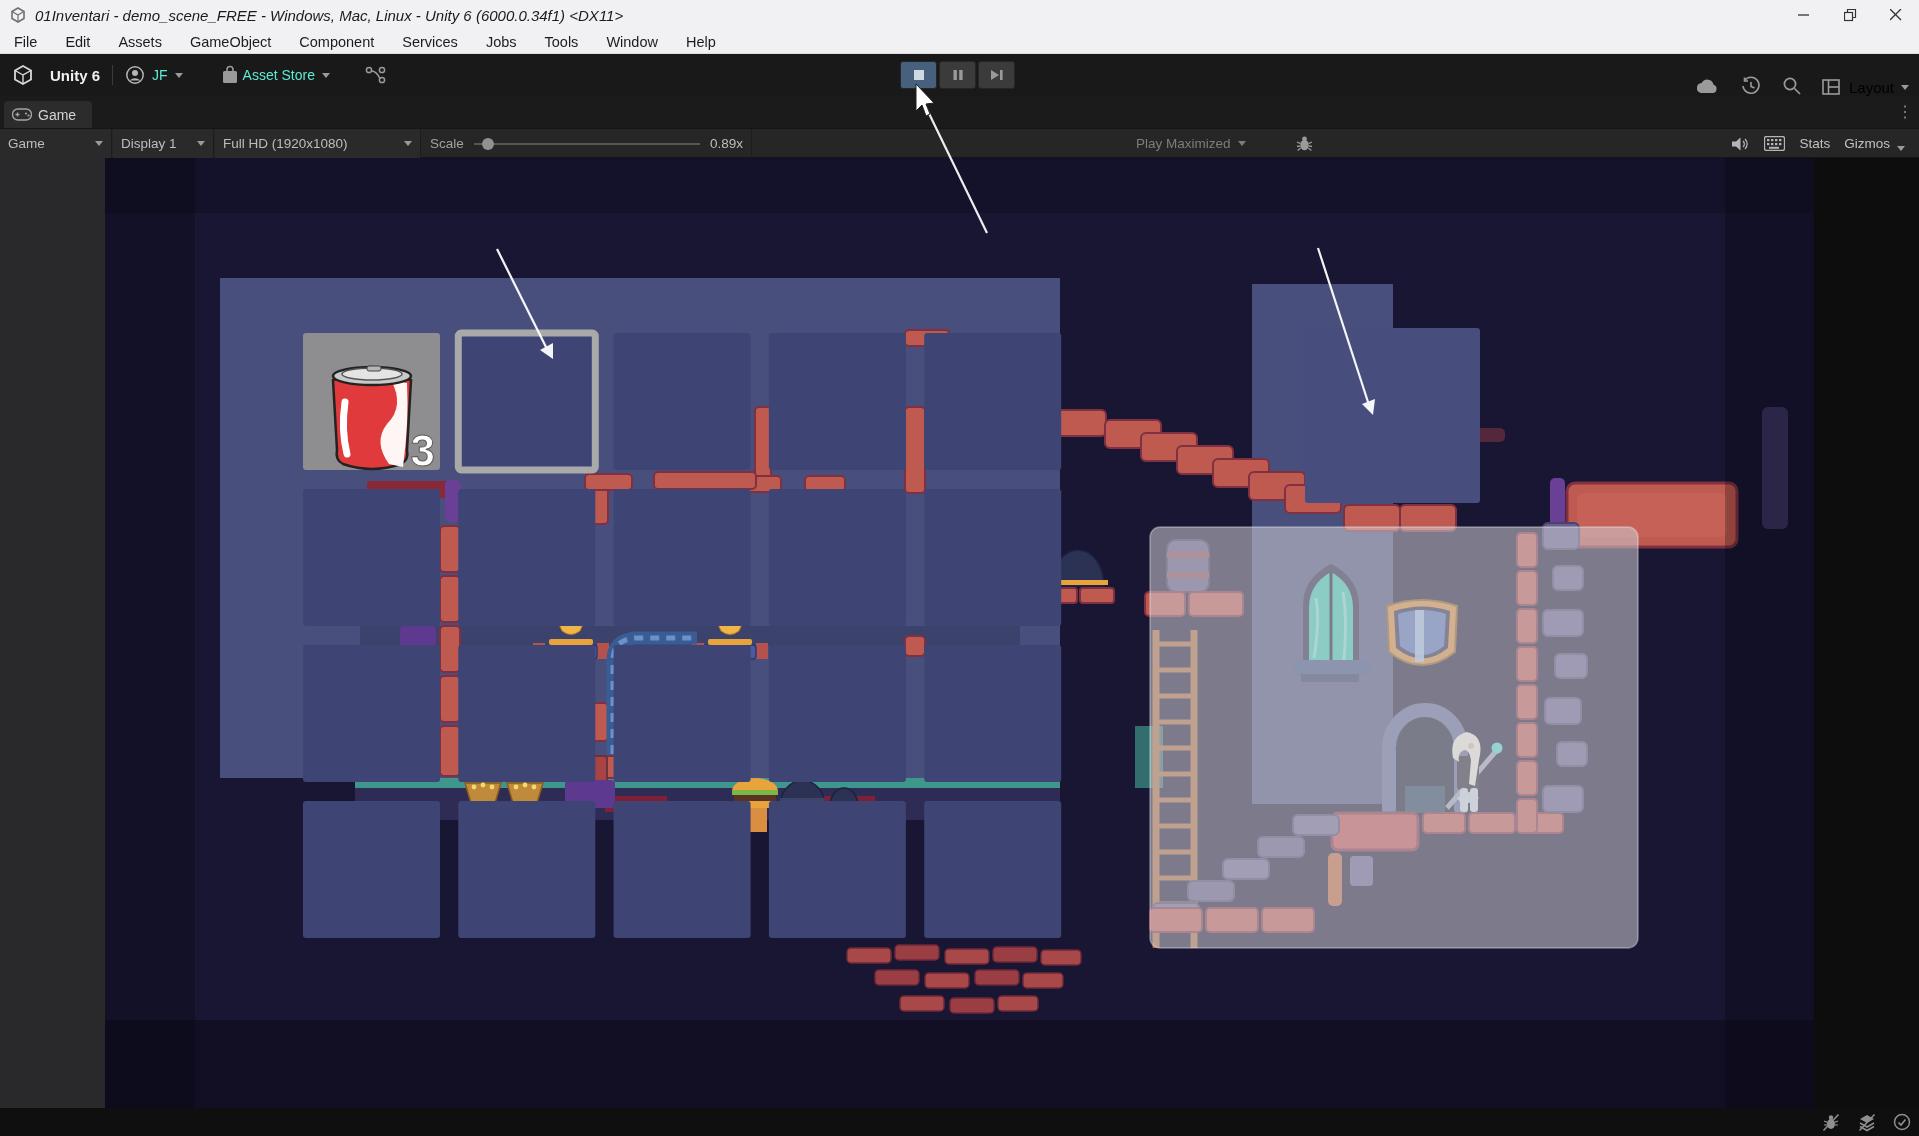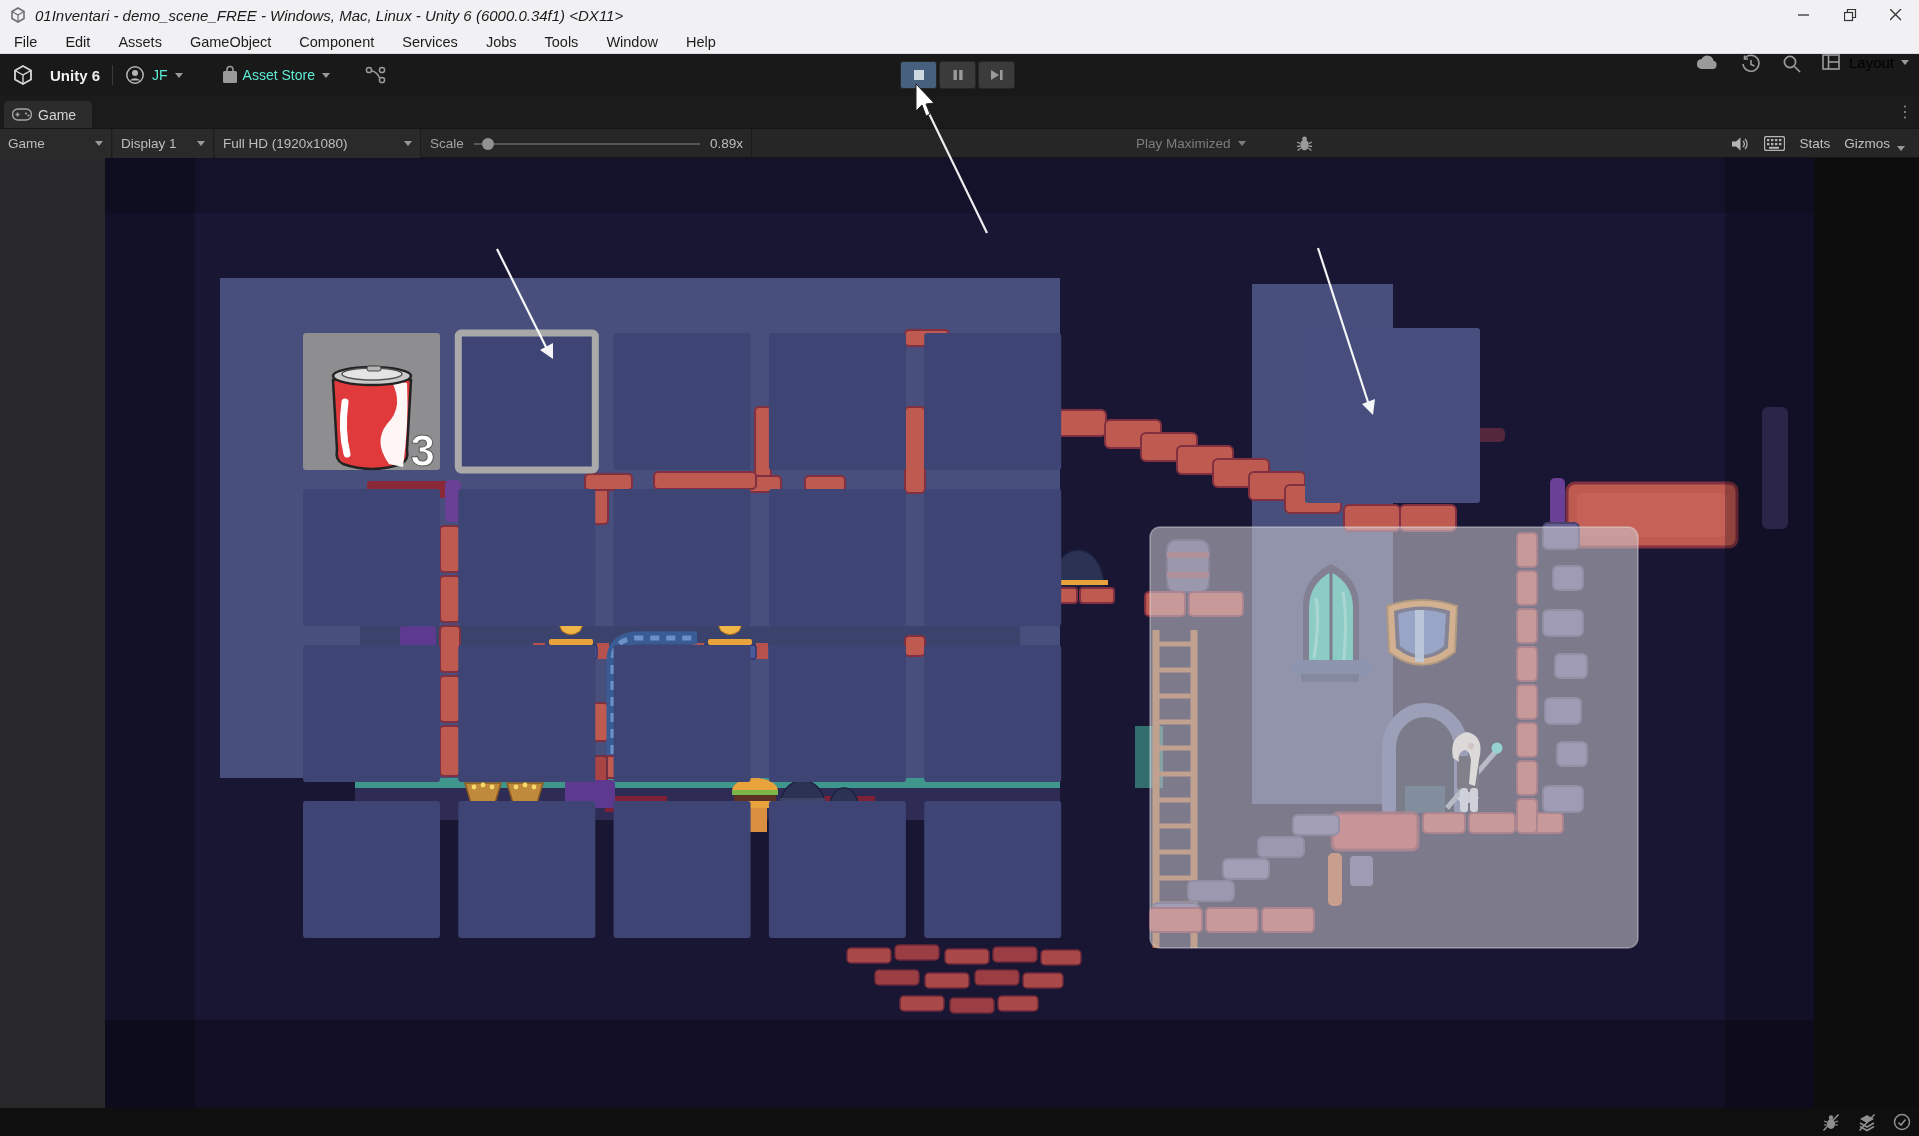--- a/index.html
+++ b/index.html
@@ -22,21 +22,21 @@
   #toolbar .bold { color:#f0f0f0; font-weight:bold; font-size:15px; }
   .vdiv { width:1px; height:20px; background:#3a3a3a; margin:0 12px; }
   .caret { width:0; height:0; border-left:4.5px solid transparent;
            border-right:4.5px solid transparent; border-top:5.5px solid #9a9a9a;
            display:inline-block; margin-left:7px; }
   #play-controls { position:absolute; left:900px; top:61px; display:flex; gap:2px; }
   .pc-btn { width:37px; height:28px; background:#3b3b3b; border:1px solid #262626;
             border-radius:3px; display:flex; align-items:center; justify-content:center; }
   .pc-btn.active { background:#46607e; }
   #toolbar-right { position:absolute; right:10px; top:54px; height:42px;
-                   display:flex; align-items:flex-start; gap:20px; }
+                   display:flex; align-items:flex-end; gap:20px; }
   
   #tabbar { left:0; top:96px; width:1919px; height:32px; background:#1b1b1b; }
   #game-tab { position:absolute; left:4px; top:5px; height:27px; padding:0 16px 0 8px;
               background:#2c2c2c; border-radius:4px 4px 0 0; display:flex;
               align-items:center; gap:6px; }
   #game-tab span { color:#d2d2d2; font-size:14px; }
   #tab-more { position:absolute; right:6px; top:6px; color:#8a8a8a; font-size:16px; }
   
   #gamebar { left:0; top:128px; width:1919px; height:30px; background:#262626;
              border-top:1px solid #151515; border-bottom:1px solid #141414; }

